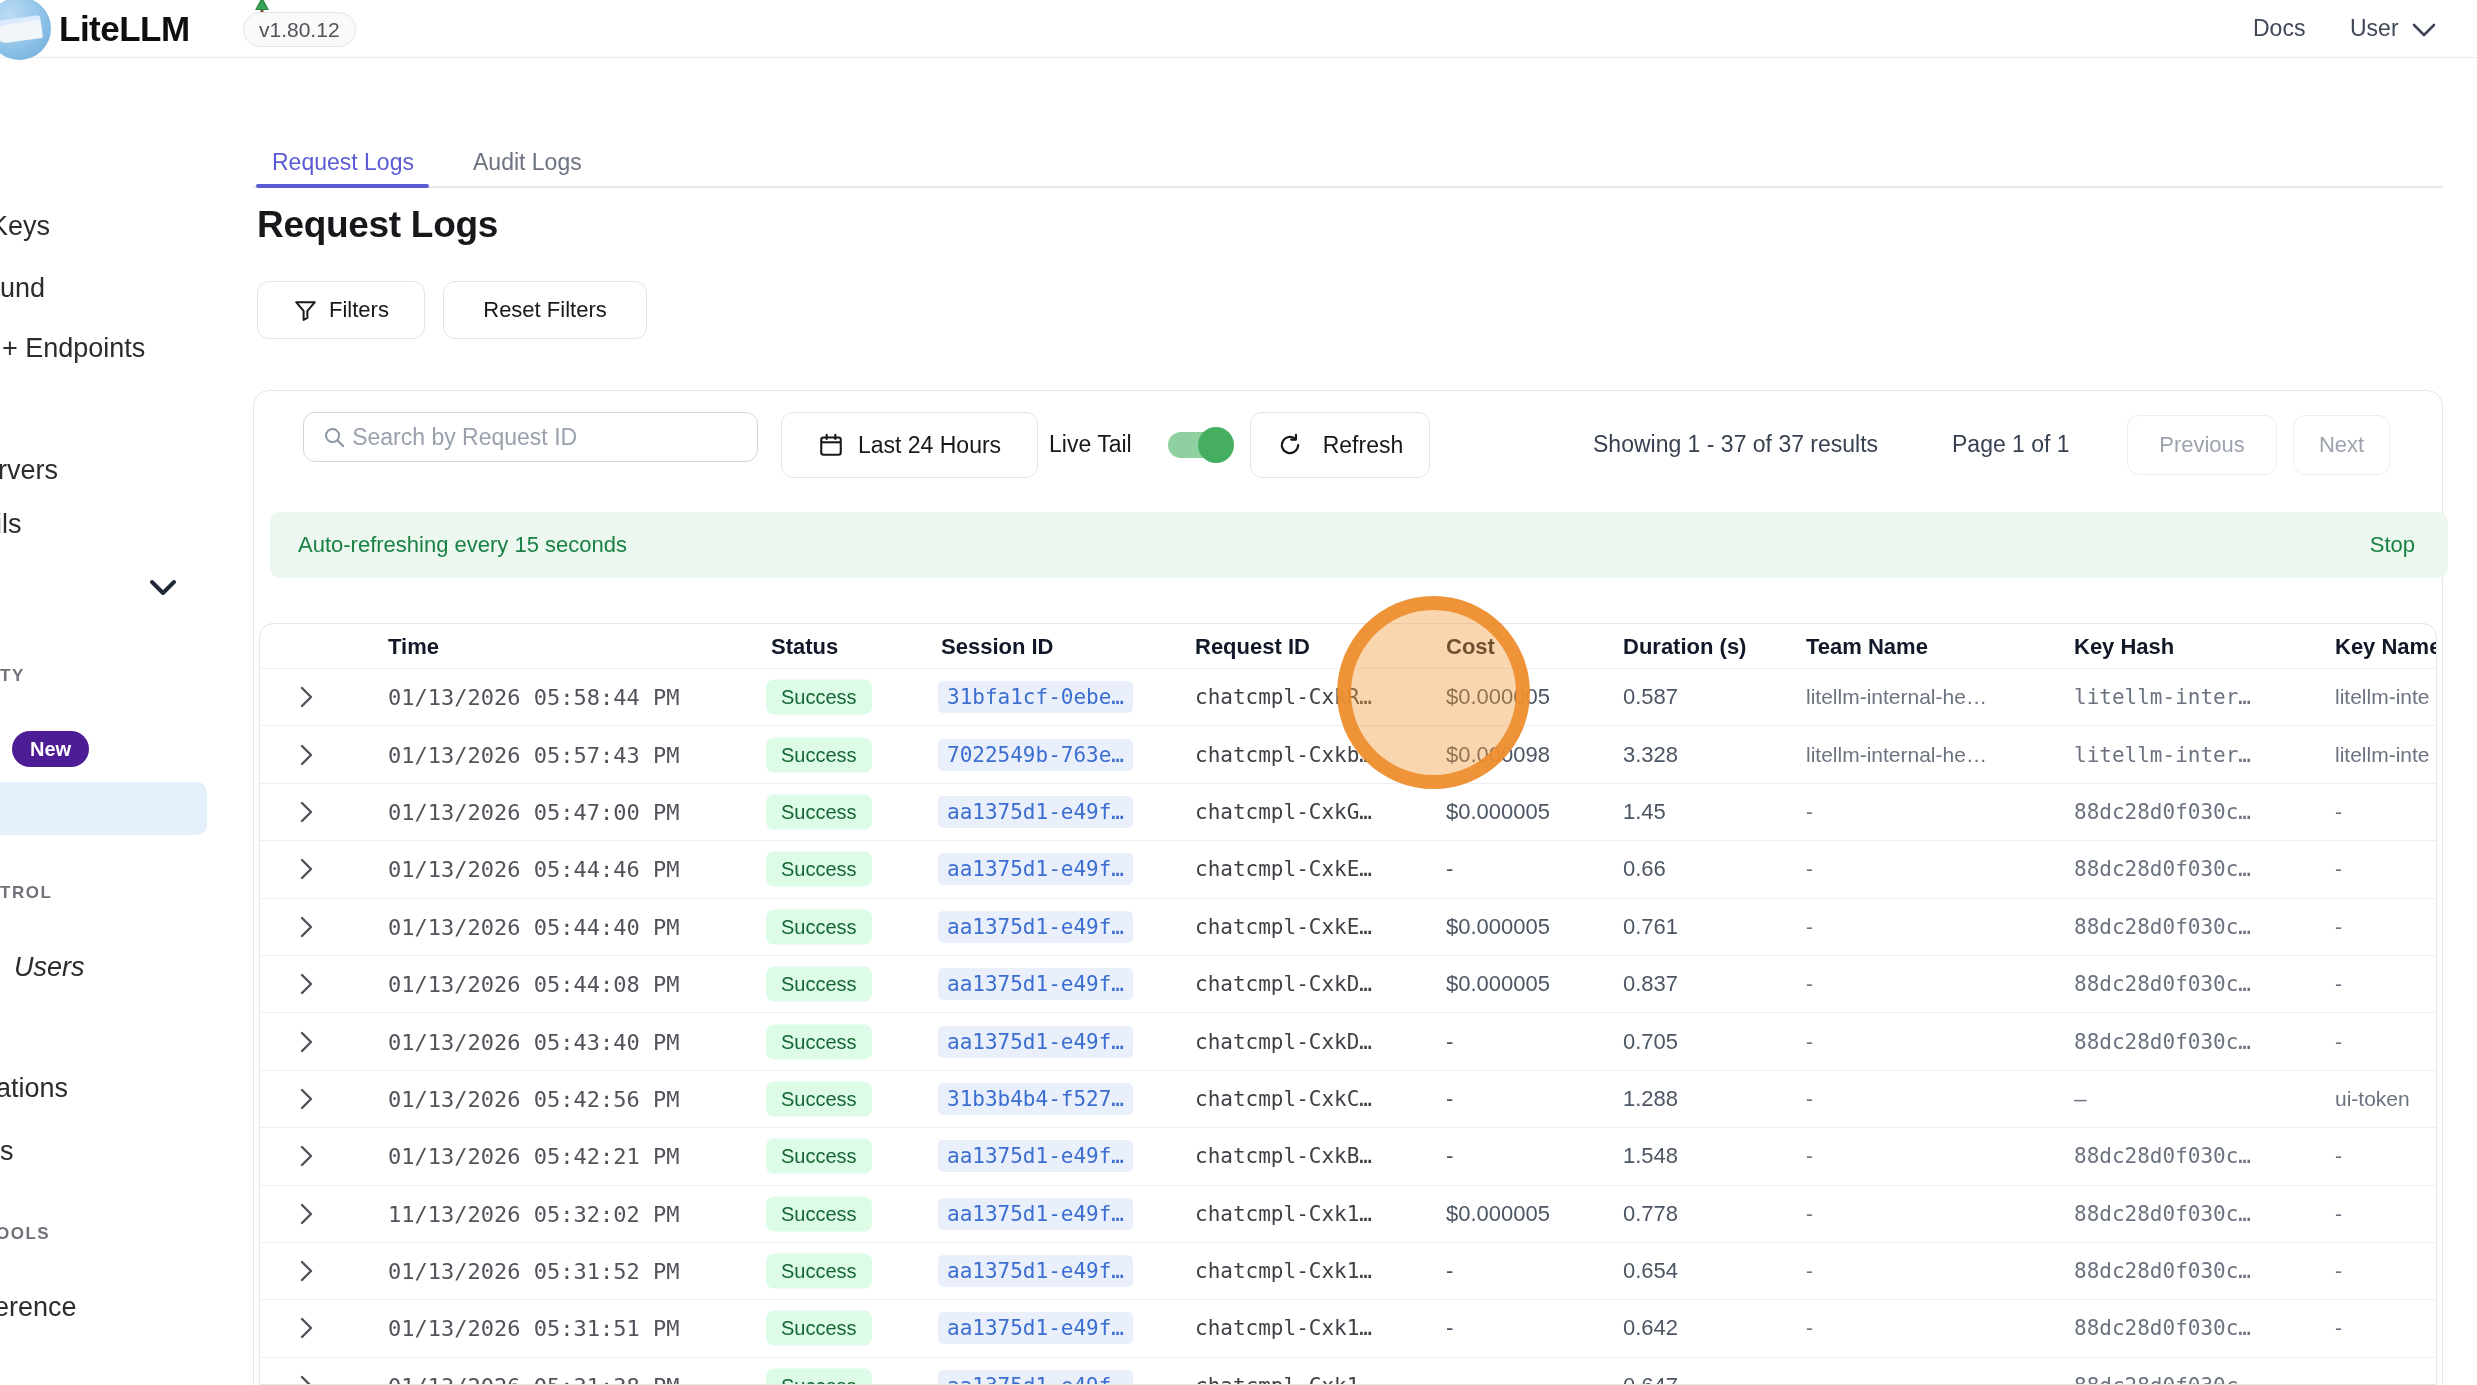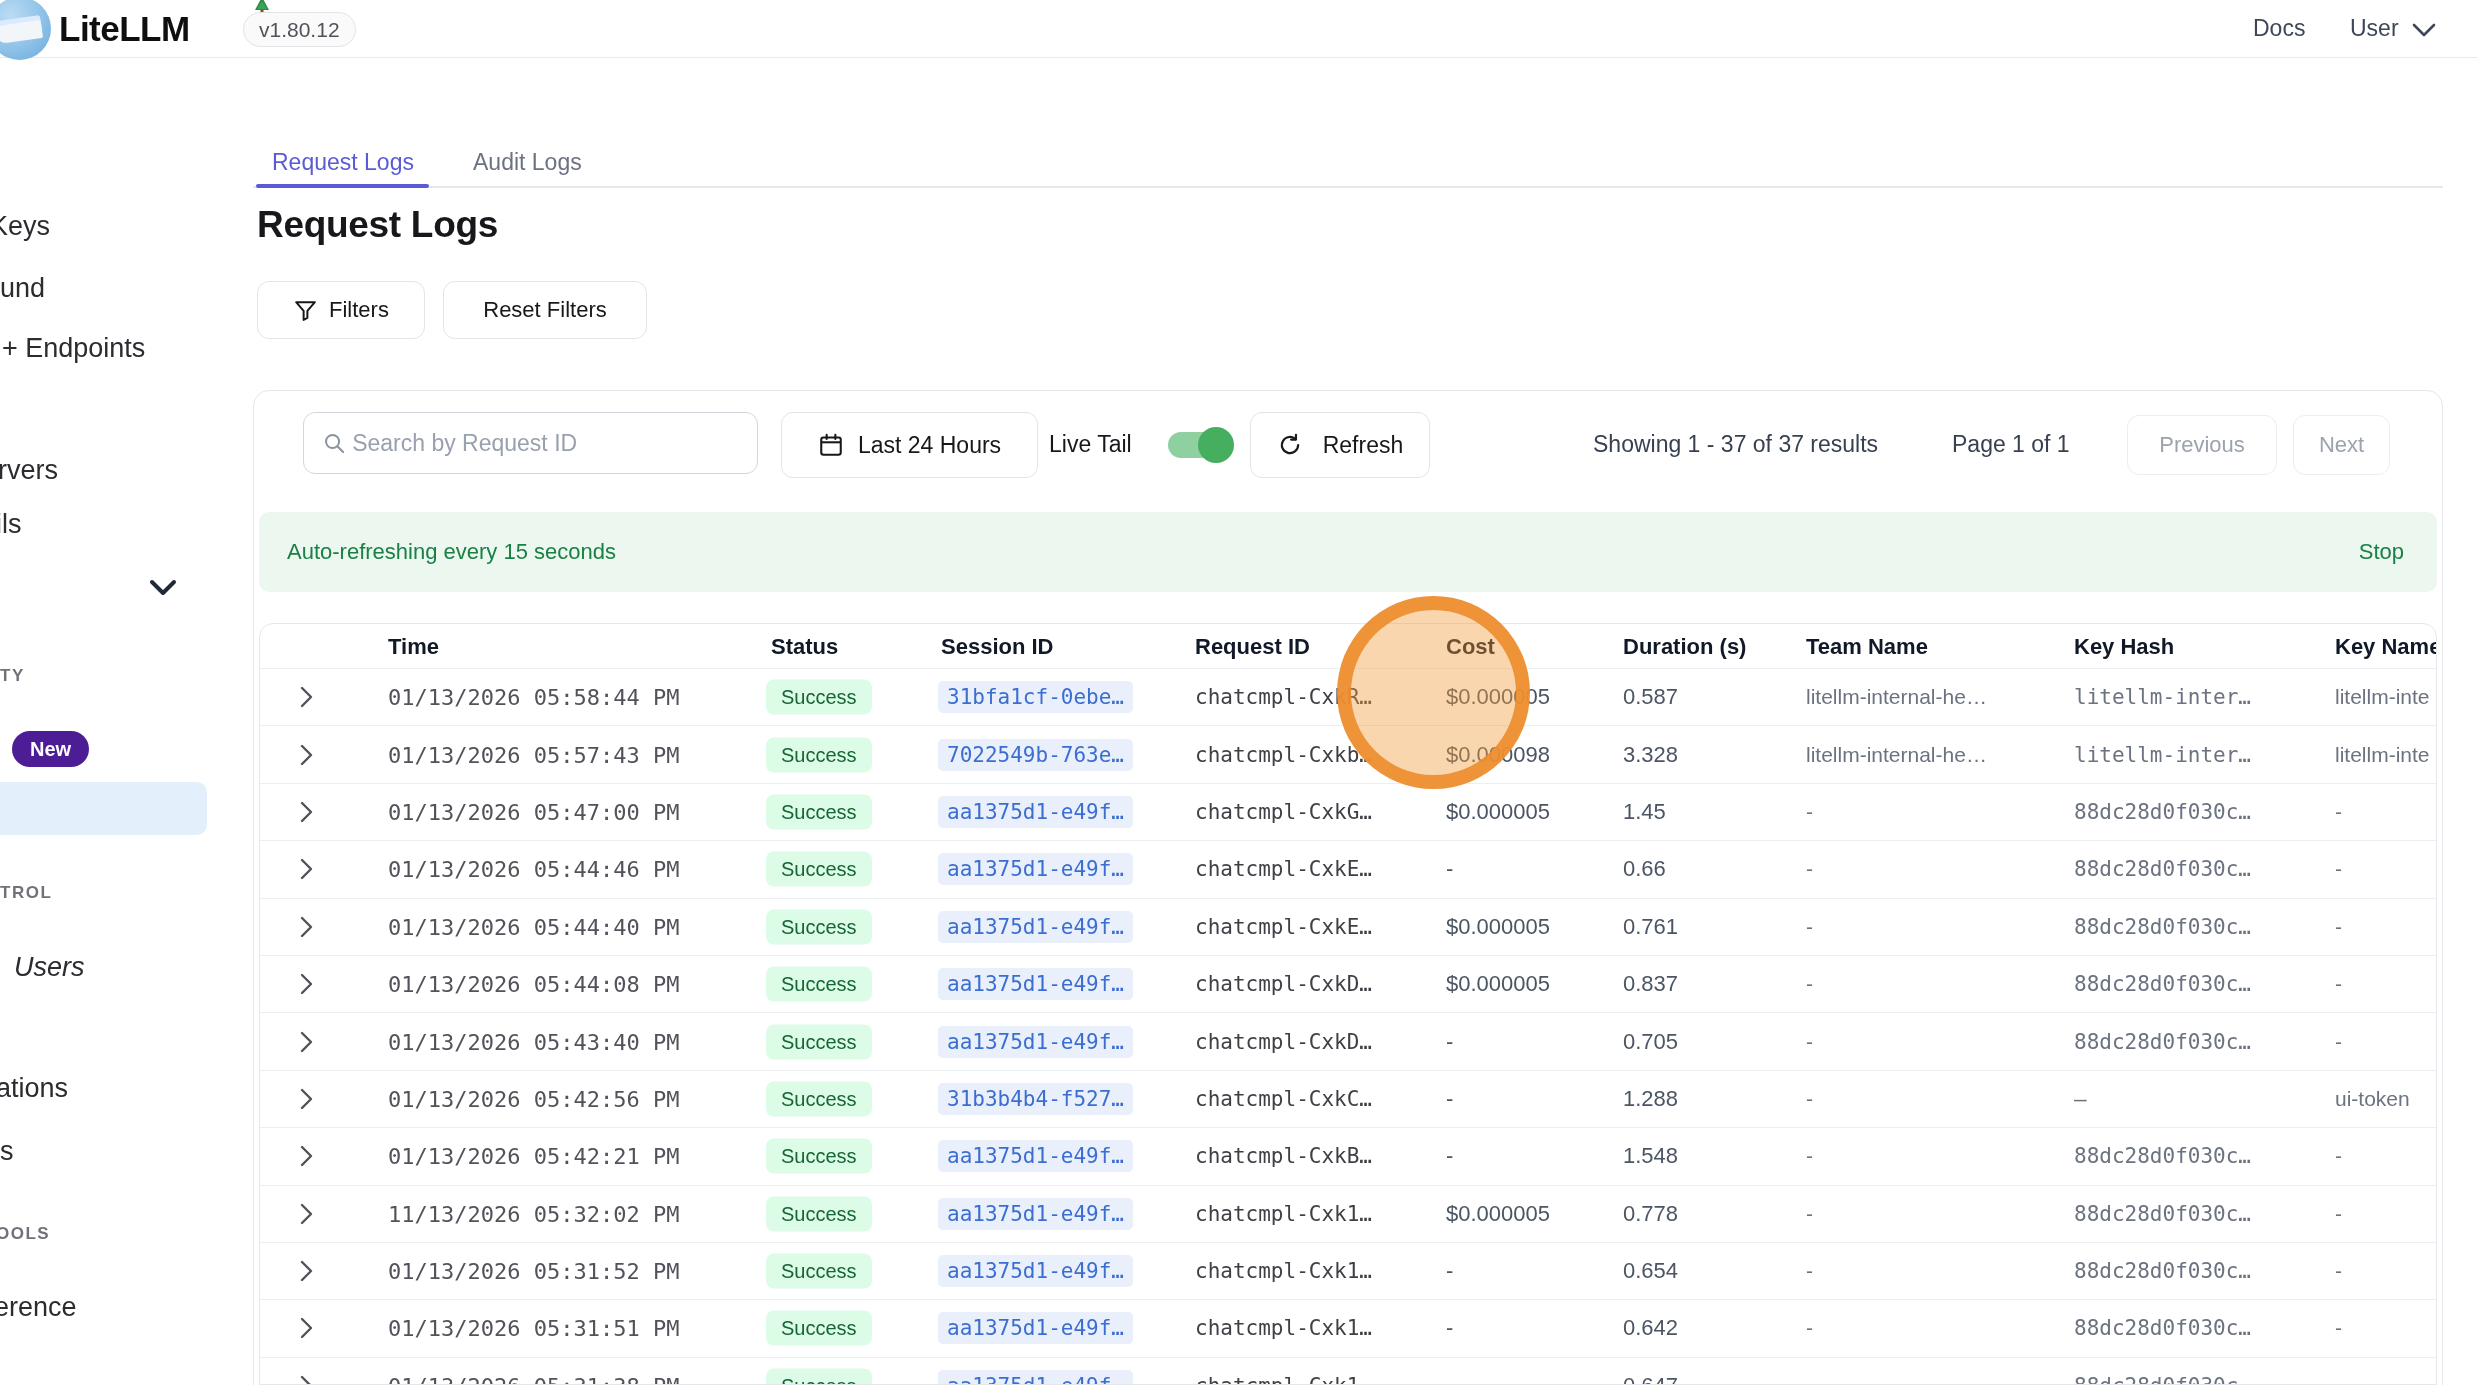--- a/index.html
+++ b/index.html
@@ -42,38 +42,38 @@
   .btn { position:absolute; display:flex; align-items:center; justify-content:center; gap:11px;
     background:#fff; border:1.5px solid #e4e4e7; border-radius:12px; font-size:22px; color:#18181b; cursor:pointer; }
   #btn-filters { left:257px; top:281px; width:168px; height:58px; }
   #btn-reset-filters { left:443px; top:281px; width:204px; height:58px; }
 
   
   #main-card { position:absolute; left:253px; top:390px; width:2190px; height:1040px;
     background:#fff; border:1.5px solid #e5e7eb; border-radius:16px; }
 
   
-  #search-box { position:absolute; left:303px; top:412px; width:455px; height:62px; border:1.5px solid #d2d7de;
+  #search-box { position:absolute; left:303px; top:412px; width:455px; height:50px; border:1.5px solid #d2d7de;
     border-radius:12px; background:#fff; display:flex; align-items:center; padding:0 18px; gap:6px; }
   #search-input { border:none; outline:none; font-size:23px; color:#374151; width:100%; background:transparent;
     font-family:"Liberation Sans","DejaVu Sans",sans-serif; }
   #search-input::placeholder { color:#98a1ad; }
   #btn-24h { left:781px; top:412px; width:257px; height:66px; font-size:23px; gap:14px; }
   #live-tail-label { position:absolute; left:1049px; top:431px; font-size:23px; font-weight:500; color:#17181c; }
   #live-tail-toggle { position:absolute; left:1168px; top:432px; width:64px; height:26px; cursor:pointer; }
   #live-tail-toggle .track { position:absolute; left:0; top:0; width:64px; height:26px; border-radius:13px; background:#8fd0a0; }
   #live-tail-toggle .knob { position:absolute; right:-2px; top:-5px; width:36px; height:36px; border-radius:50%; background:#46ae5f; }
   #btn-refresh { left:1250px; top:412px; width:180px; height:66px; font-size:23px; gap:20px; }
   #pagination-summary { position:absolute; left:1593px; top:431px; font-size:23px; color:#374151; }
   #pagination-page { position:absolute; left:1952px; top:431px; font-size:23px; color:#374151; }
   #btn-previous { left:2127px; top:415px; width:150px; height:60px; border-color:#ebedf0; color:#9ca3af; }
   #btn-next { left:2293px; top:415px; width:97px; height:60px; border-color:#ebedf0; color:#9ca3af; }
 
   
-  #refresh-banner { position:absolute; left:259px; top:512px; width:2178px; height:80px; border-radius:10px;
+  #refresh-banner { position:absolute; left:270px; top:512px; width:2178px; height:66px; border-radius:10px;
     background:#ebf7ef; display:flex; align-items:center; justify-content:space-between; padding:0 33px 0 28px; }
   #refresh-banner .msg { font-size:22px; color:#1a8044; }
   #refresh-banner .stop { font-size:22px; color:#1a8044; cursor:pointer; }
 
   
   #table-card { position:absolute; left:259px; top:623px; width:2178px; height:762px; background:#fff;
     border:1.5px solid #e5e7eb; border-radius:14px 14px 0 0; overflow:hidden; }
   #thead { position:relative; height:44px; }
   #thead .th { position:absolute; top:10px; font-size:22px; font-weight:700; color:#111827; white-space:nowrap; }
   #tbody .trow { position:relative; height:57.4px; border-top:1.5px solid #eceef1; }

